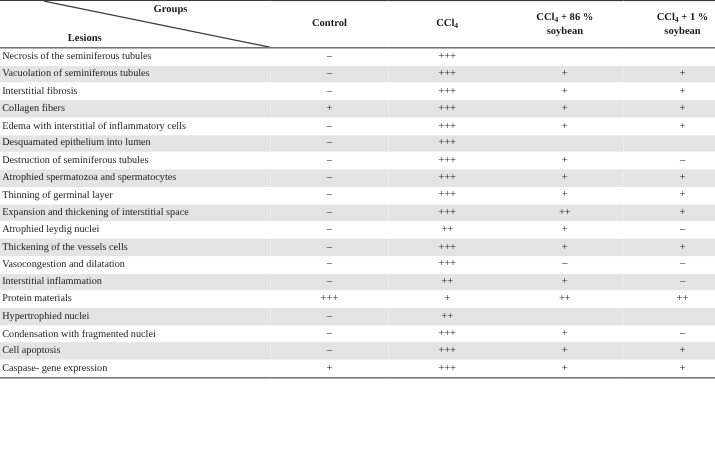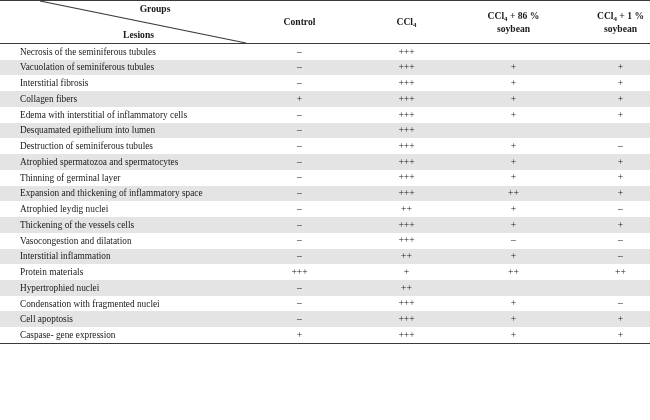--- a/index.html
+++ b/index.html
@@ -63,35 +63,35 @@
     padding-left: 64px;
     box-sizing: border-box;
     font-weight: bold;
     font-size: 9.6px;
   }
   th.corner .les {
     position: absolute;
     bottom: 3px;
     left: 0;
     width: 100%;
-    text-align: right;
+    text-align: center;
     padding-right: 92px;
     box-sizing: border-box;
     font-weight: bold;
     font-size: 9.6px;
   }
   tbody td {
     padding: 2.6px 4px;
     font-size: 9.3px;
     line-height: 1.1;
     border: none;
   }
   tbody td.lesion {
     text-align: left;
-    padding-left: 20px;
+    padding-left: 2px;
   }
   tbody td.val {
     text-align: center;
     font-size: 9.6px;
   }
   tbody tr.alt td {
     background: #e4e4e4;
     margin-top: 42px;
   }
   tbody tr.plain td {
@@ -196,21 +196,21 @@
           <td class="val">+</td>
         </tr>
         <tr class="plain">
           <td class="lesion">Thinning of germinal layer</td>
           <td class="val">–</td>
           <td class="val">+++</td>
           <td class="val">+</td>
           <td class="val">+</td>
         </tr>
         <tr class="alt">
-          <td class="lesion">Expansion and thickening of inflammatory space</td>
+          <td class="lesion">Expansion and thickening of interstitial space</td>
           <td class="val">–</td>
           <td class="val">+++</td>
           <td class="val">++</td>
           <td class="val">+</td>
         </tr>
         <tr class="plain">
           <td class="lesion">Atrophied leydig nuclei</td>
           <td class="val">–</td>
           <td class="val">++</td>
           <td class="val">+</td>

